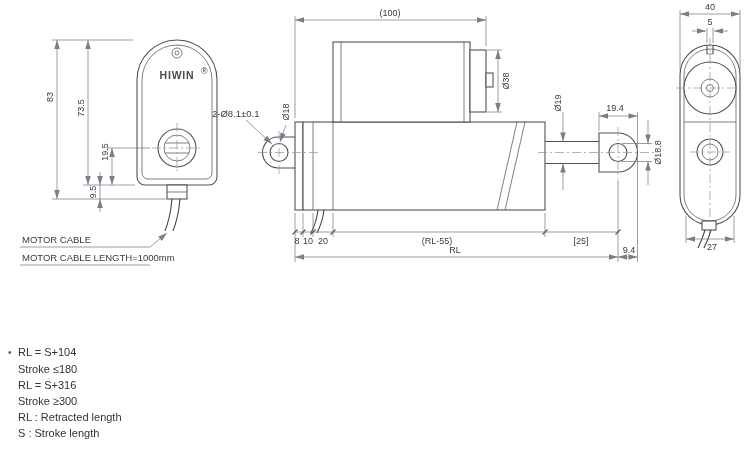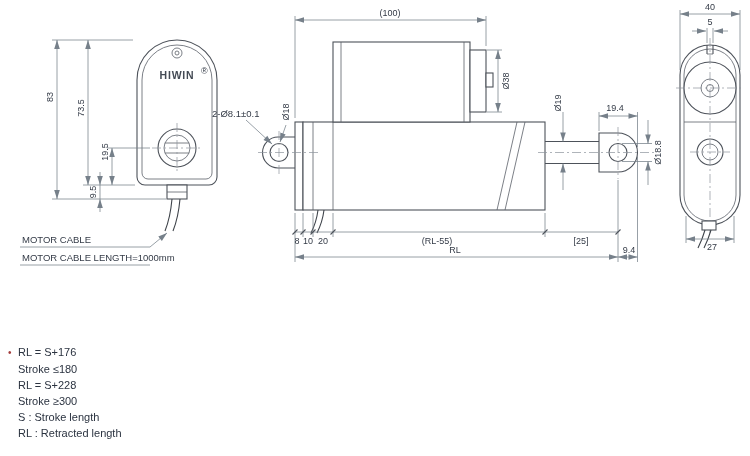--- a/index.html
+++ b/index.html
@@ -219,20 +219,20 @@
     <g>
       <line class="dim" x1="686" y1="216" x2="686" y2="243"></line>
       <line class="dim" x1="734" y1="216" x2="734" y2="243"></line>
       <line class="dim" x1="686" y1="239" x2="734" y2="239" marker-start="url(#mA)" marker-end="url(#mA)"></line>
       <text x="712" y="250" text-anchor="middle">27</text>
     </g>
   </g>
 </svg>
 
 <div class="notes">
-  <div class="note-line"><span class="bullet">•</span><span>RL = S+176</span></div>
+  <div class="note-line"><span class="bullet">•</span><span>RL = S+104</span></div>
   <div class="note-line"><span class="bullet"></span><span>Stroke ≤180</span></div>
-  <div class="note-line"><span class="bullet"></span><span>RL = S+228</span></div>
+  <div class="note-line"><span class="bullet"></span><span>RL = S+316</span></div>
   <div class="note-line"><span class="bullet"></span><span>Stroke ≥300</span></div>
+  <div class="note-line"><span class="bullet"></span><span>RL : Retracted length</span></div>
   <div class="note-line"><span class="bullet"></span><span>S : Stroke length</span></div>
-  <div class="note-line"><span class="bullet"></span><span>RL : Retracted length</span></div>
 </div>
 </div>
 
 </body></html>

